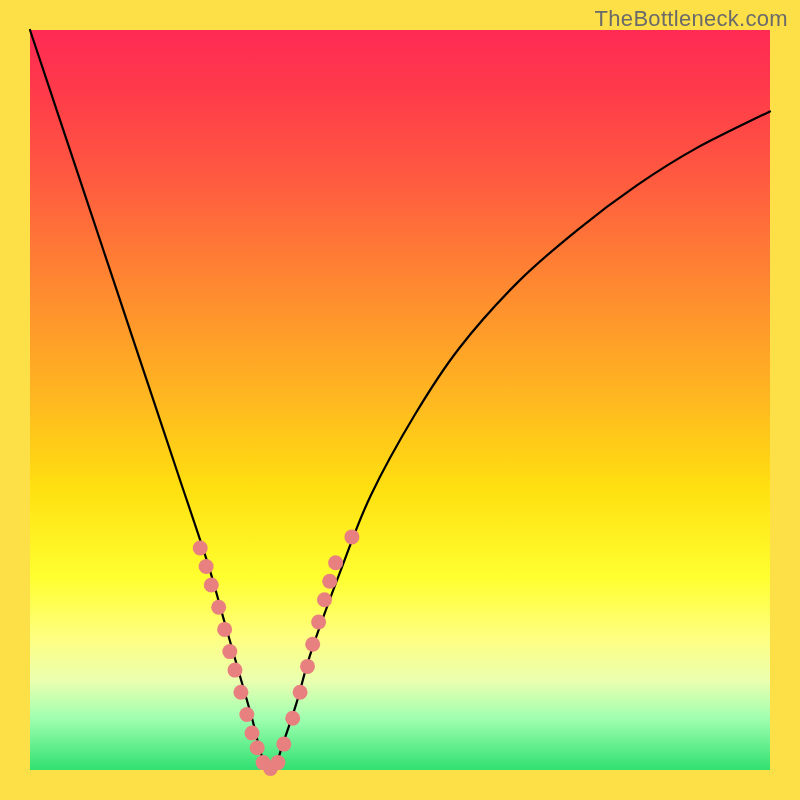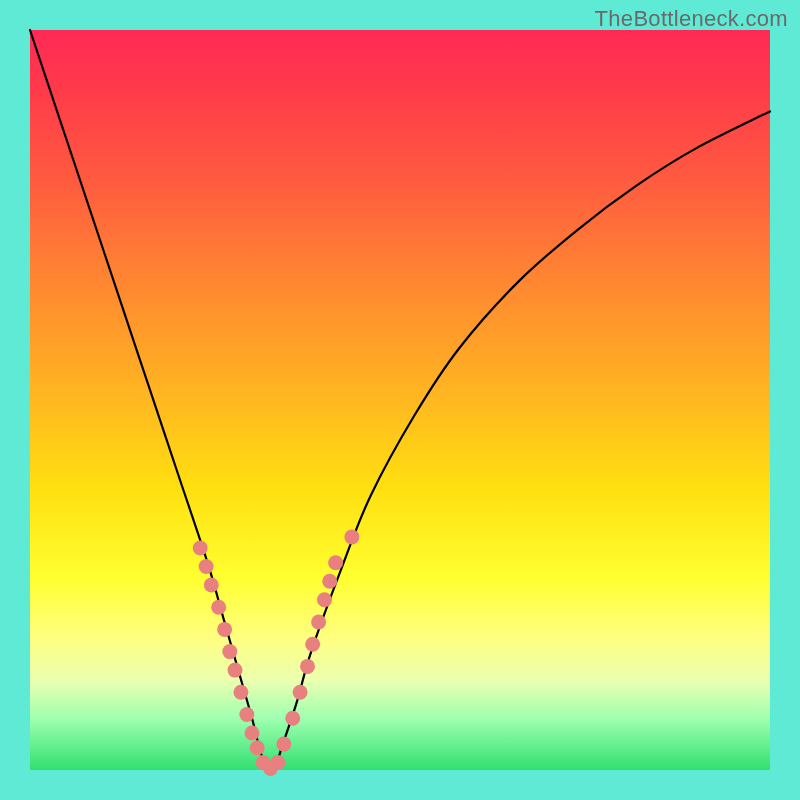--- a/index.html
+++ b/index.html
@@ -8,21 +8,21 @@
     width: 800px;
     height: 800px;
     background: #000;
     overflow: hidden;
     font-family: Arial, Helvetica, sans-serif;
   }
   .frame {
     position: relative;
     width: 800px;
     height: 800px;
-    background: #5eead4;
+    background: #fde047;
   }
   .plot-area {
     position: absolute;
     left: 30px;
     top: 30px;
     width: 740px;
     height: 740px;
     background: linear-gradient(
       to bottom,
       #ff2a55 0%,

